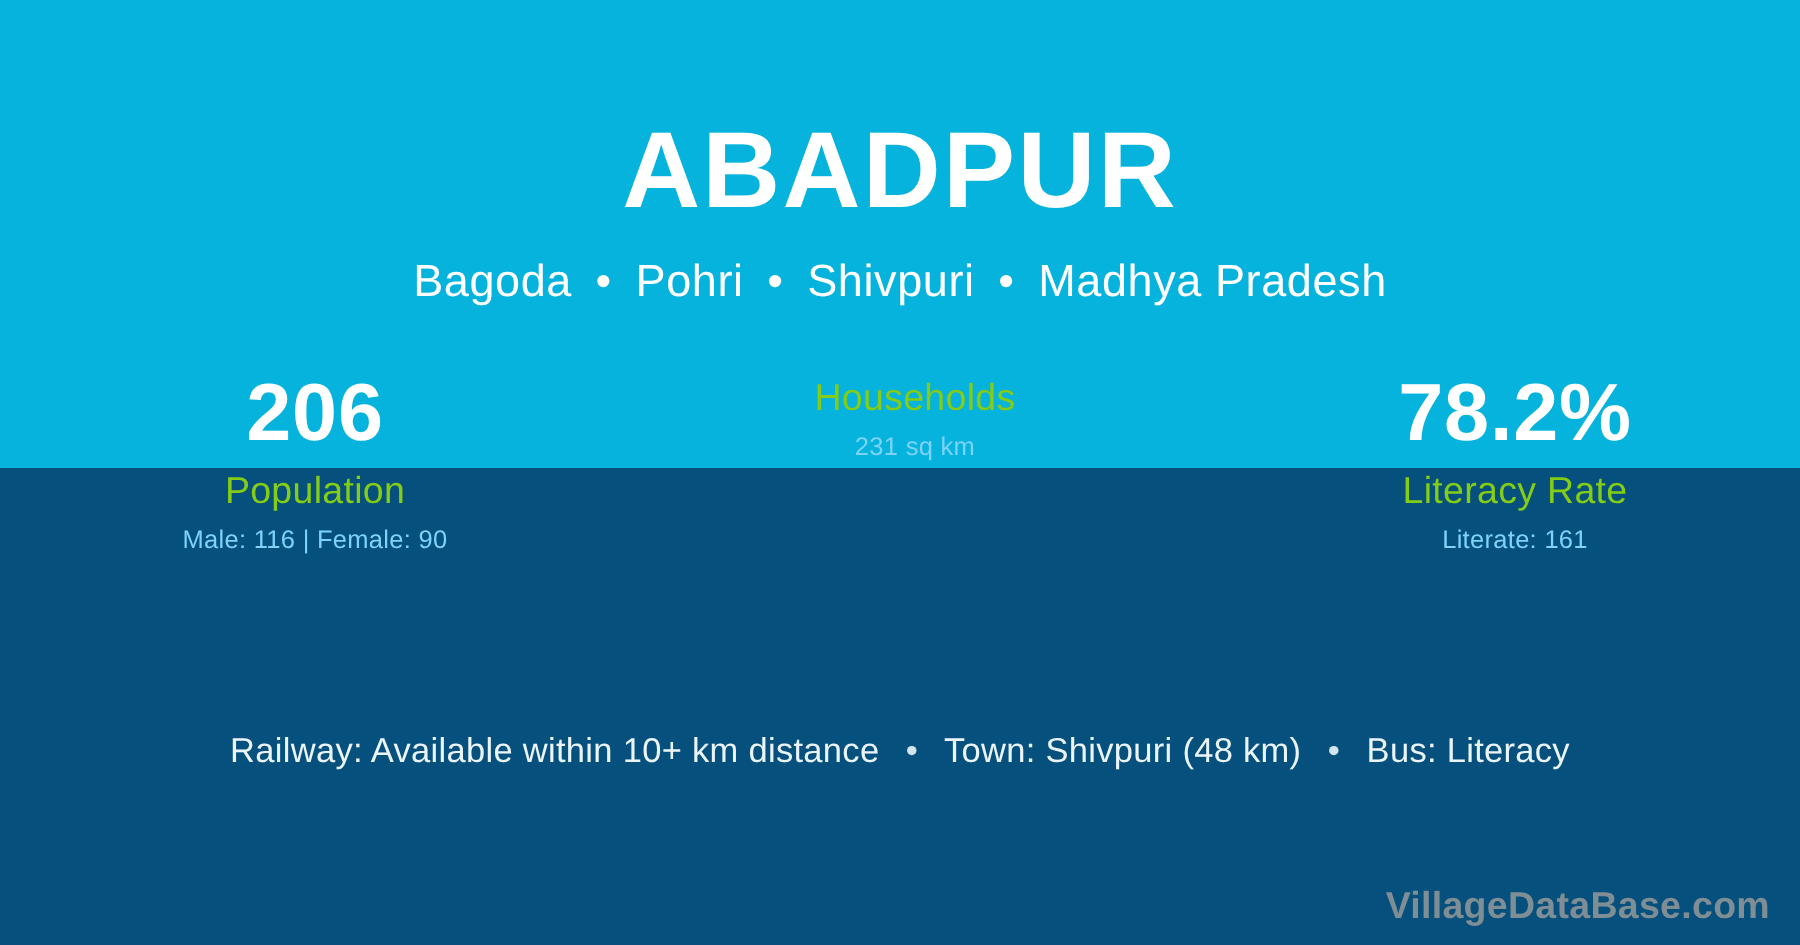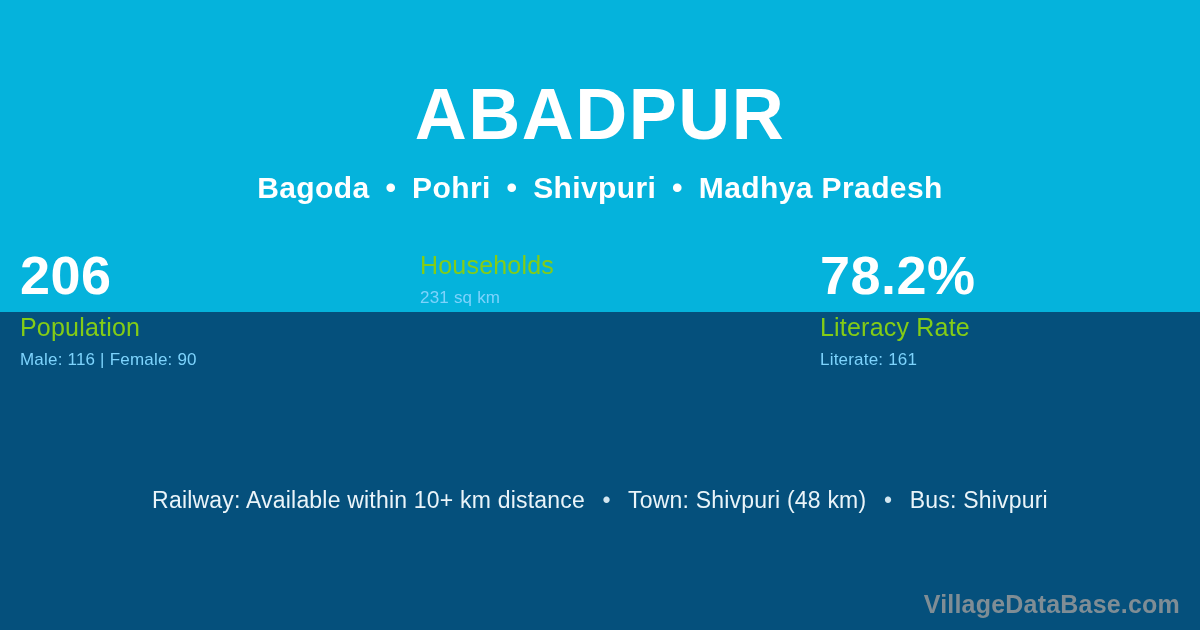--- a/index.html
+++ b/index.html
@@ -50,21 +50,21 @@
     line-height:1;
     font-weight:bold;
     color:#ffffff;
     letter-spacing:1.5px;
   }
 
   .village-breadcrumb {
     margin-top:23px;
     font-size:30px;
     line-height:1;
-    font-weight:bold;
+    font-weight:normal;
     color:#ffffff;
     letter-spacing:0.4px;
   }
 
   .breadcrumb-sep {
     display:inline-block;
     padding:0 7px;
     color:#ffffff;
   }
 
@@ -73,20 +73,21 @@
     position:absolute;
     top:244px;
     left:0;
     width:1200px;
     display:flex;
     z-index:2;
   }
 
   .stat-col {
     flex:1 1 0;
+    text-align:center;
     margin-left:20px;
   }
 
   .stat-value {
     font-size:54px;
     line-height:62px;
     font-weight:bold;
     color:#ffffff;
     letter-spacing:0.5px;
   }
@@ -183,18 +184,18 @@
       <div class="stat-sub">Literate: 161</div>
     </div>
 
   </div>
 
   <div class="amenities">
     <span>Railway: Available within 10+ km distance</span>
     <span class="amenity-sep">•</span>
     <span>Town: Shivpuri (48 km)</span>
     <span class="amenity-sep">•</span>
-    <span>Bus: Shivpuri</span>
+    <span>Bus: Literacy</span>
   </div>
 
   <div class="watermark">VillageDataBase.com</div>
 
 </div>
 
 </body></html>

